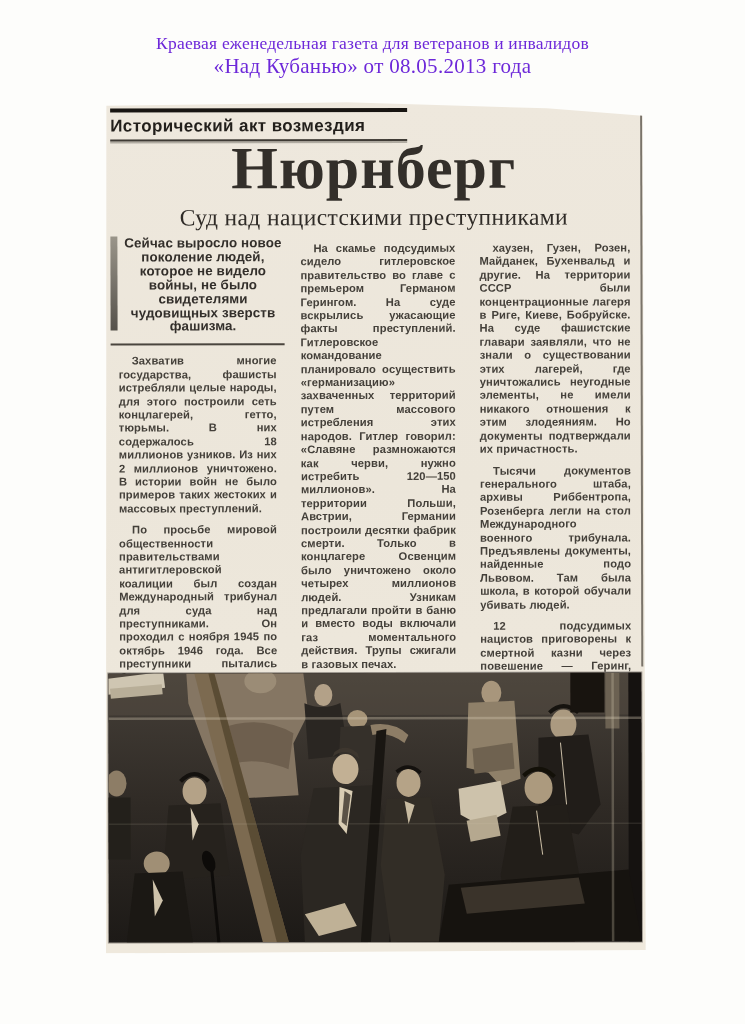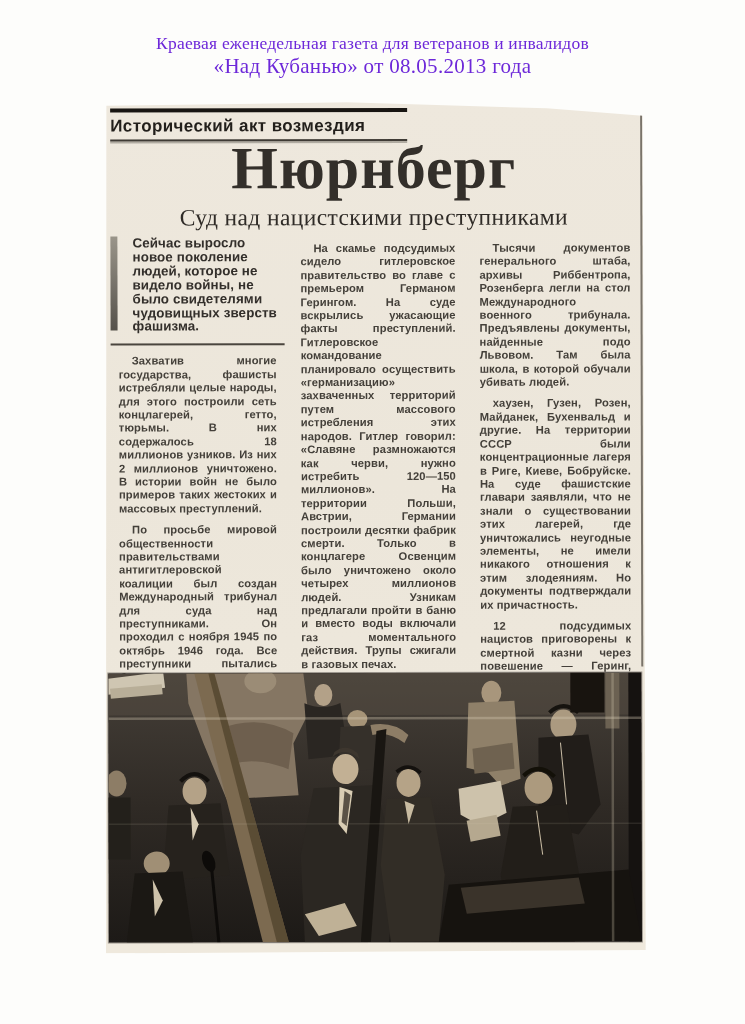--- a/index.html
+++ b/index.html
@@ -38,24 +38,24 @@
   .right-rule{position:absolute;left:537px;top:14px;width:1.5px;height:552px;background:#7a746a;}
 
   .cols{position:absolute;left:7px;top:133px;width:528px;}
   .col{position:absolute;top:0;font-size:11.2px;line-height:13.4px;text-align:justify;
     color:#44403a;font-weight:bold;letter-spacing:.1px;}
   .col p{margin:8px;text-indent:13px;}
   .col1{left:0;width:174px;}
   .col2{left:182px;width:171px;}
   .col3{left:361px;width:167px;}
 
-  .lead{position:relative;padding:2px 2px 10px 22px;margin-bottom:9px;
+  .lead{position:relative;padding:2px 2px 10px 13px;margin-bottom:9px;
     border-bottom:2.5px solid #4a453e;
     font-size:13.4px;line-height:13.9px;font-weight:bold;color:#332f2b;
-    text-align:left;text-indent:0;}
+    text-align:center;text-indent:0;}
   .lead::before{content:"";position:absolute;left:0;top:2px;bottom:13px;width:7px;
     background:linear-gradient(180deg,#9a958a,#55514a);}
 
   .byline{margin-top:6px;text-align:right;font-weight:bold;font-size:12.8px;
     color:#2e2b27;text-indent:0;letter-spacing:.3px;}
   .byline-loc{margin-top:2px;text-align:left;padding-left:8px;font-weight:bold;
     font-size:12px;color:#3a362f;text-indent:0;}
 
   .photo{position:absolute;left:4px;top:572px;width:533px;height:269px;background:#262220;
     outline:1px solid rgba(20,16,12,.4);}
@@ -91,22 +91,22 @@
         <p>Захватив многие государства, фашисты истребляли целые народы, для этого построили сеть концлагерей, гетто, тюрьмы. В них содержалось 18 миллионов узников. Из них 2 миллионов уничтожено. В истории войн не было примеров таких жестоких и массовых преступлений.</p>
         <p>По просьбе мировой общественности правительствами антигитлеровской коалиции был создан Международный трибунал для суда над преступниками. Он проходил с ноября 1945 по октябрь 1946 года. Все преступники пытались бежать, но были обнаружены и доставлены в Нюрнберг для суда. Гитлер покончил с собой. Его верный соратник Геббельс с женой Магдой отравили шестерых своих детей, потом и сами приняли яд. Борману удалось бежать, Гиммлер был опознан и доставлен в штаб.</p>
       </div>
 
       <div class="col col2">
         <p>На скамье подсудимых сидело гитлеровское правительство во главе с премьером Германом Герингом. На суде вскрылись ужасающие факты преступлений. Гитлеровское командование планировало осуществить «германизацию» захваченных территорий путем массового истребления этих народов. Гитлер говорил: «Славяне размножаются как черви, нужно истребить 120—150 миллионов». На территории Польши, Австрии, Германии построили десятки фабрик смерти. Только в концлагере Освенцим было уничтожено около четырех миллионов людей. Узникам предлагали пройти в баню и вместо воды включали газ моментального действия. Трупы сжигали в газовых печах.</p>
         <p>Палачи признались на суде, что бросали детей в пылающие печи крематориев. Фашисты превратили людей когда-то культурной нации в настоящих зверей. Десятки концлагерей были разбросаны по всей Европе: Освенцим, Дахау, Равенсбрюк, Маут-</p>
       </div>
 
       <div class="col col3">
+        <p>хаузен, Гузен, Розен, Майданек, Бухенвальд и другие. На территории СССР были концентрационные лагеря в Риге, Киеве, Бобруйске. На суде фашистские главари заявляли, что не знали о существовании этих лагерей, где уничтожались неугодные элементы, не имели никакого отношения к этим злодеяниям. Но документы подтверждали их причастность.</p>
         <p>Тысячи документов генерального штаба, архивы Риббентропа, Розенберга легли на стол Международного военного трибунала. Предъявлены документы, найденные подо Львовом. Там была школа, в которой обучали убивать людей.</p>
-        <p>хаузен, Гузен, Розен, Майданек, Бухенвальд и другие. На территории СССР были концентрационные лагеря в Риге, Киеве, Бобруйске. На суде фашистские главари заявляли, что не знали о существовании этих лагерей, где уничтожались неугодные элементы, не имели никакого отношения к этим злодеяниям. Но документы подтверждали их причастность.</p>
         <p>12 подсудимых нацистов приговорены к смертной казни через повешение — Геринг, Риббентроп, Кейтель, идеолог Розенберг и другие; Гесс, Функ, Гейдер — к пожизненному заключению, Дениц — к 10 годам заключения. Геринг, боясь сурового наказания, отравился.</p>
         <p>Суд над военными преступниками — исторический факт и акт возмездия.</p>
         <div class="byline">Иван СИНЯНСКИЙ.</div>
         <div class="byline-loc">ст. Старощербиновская.</div>
       </div>
     </div>
 
     <div class="photo">
       <svg viewBox="0 0 533 269" width="533" height="269">
         <defs>

